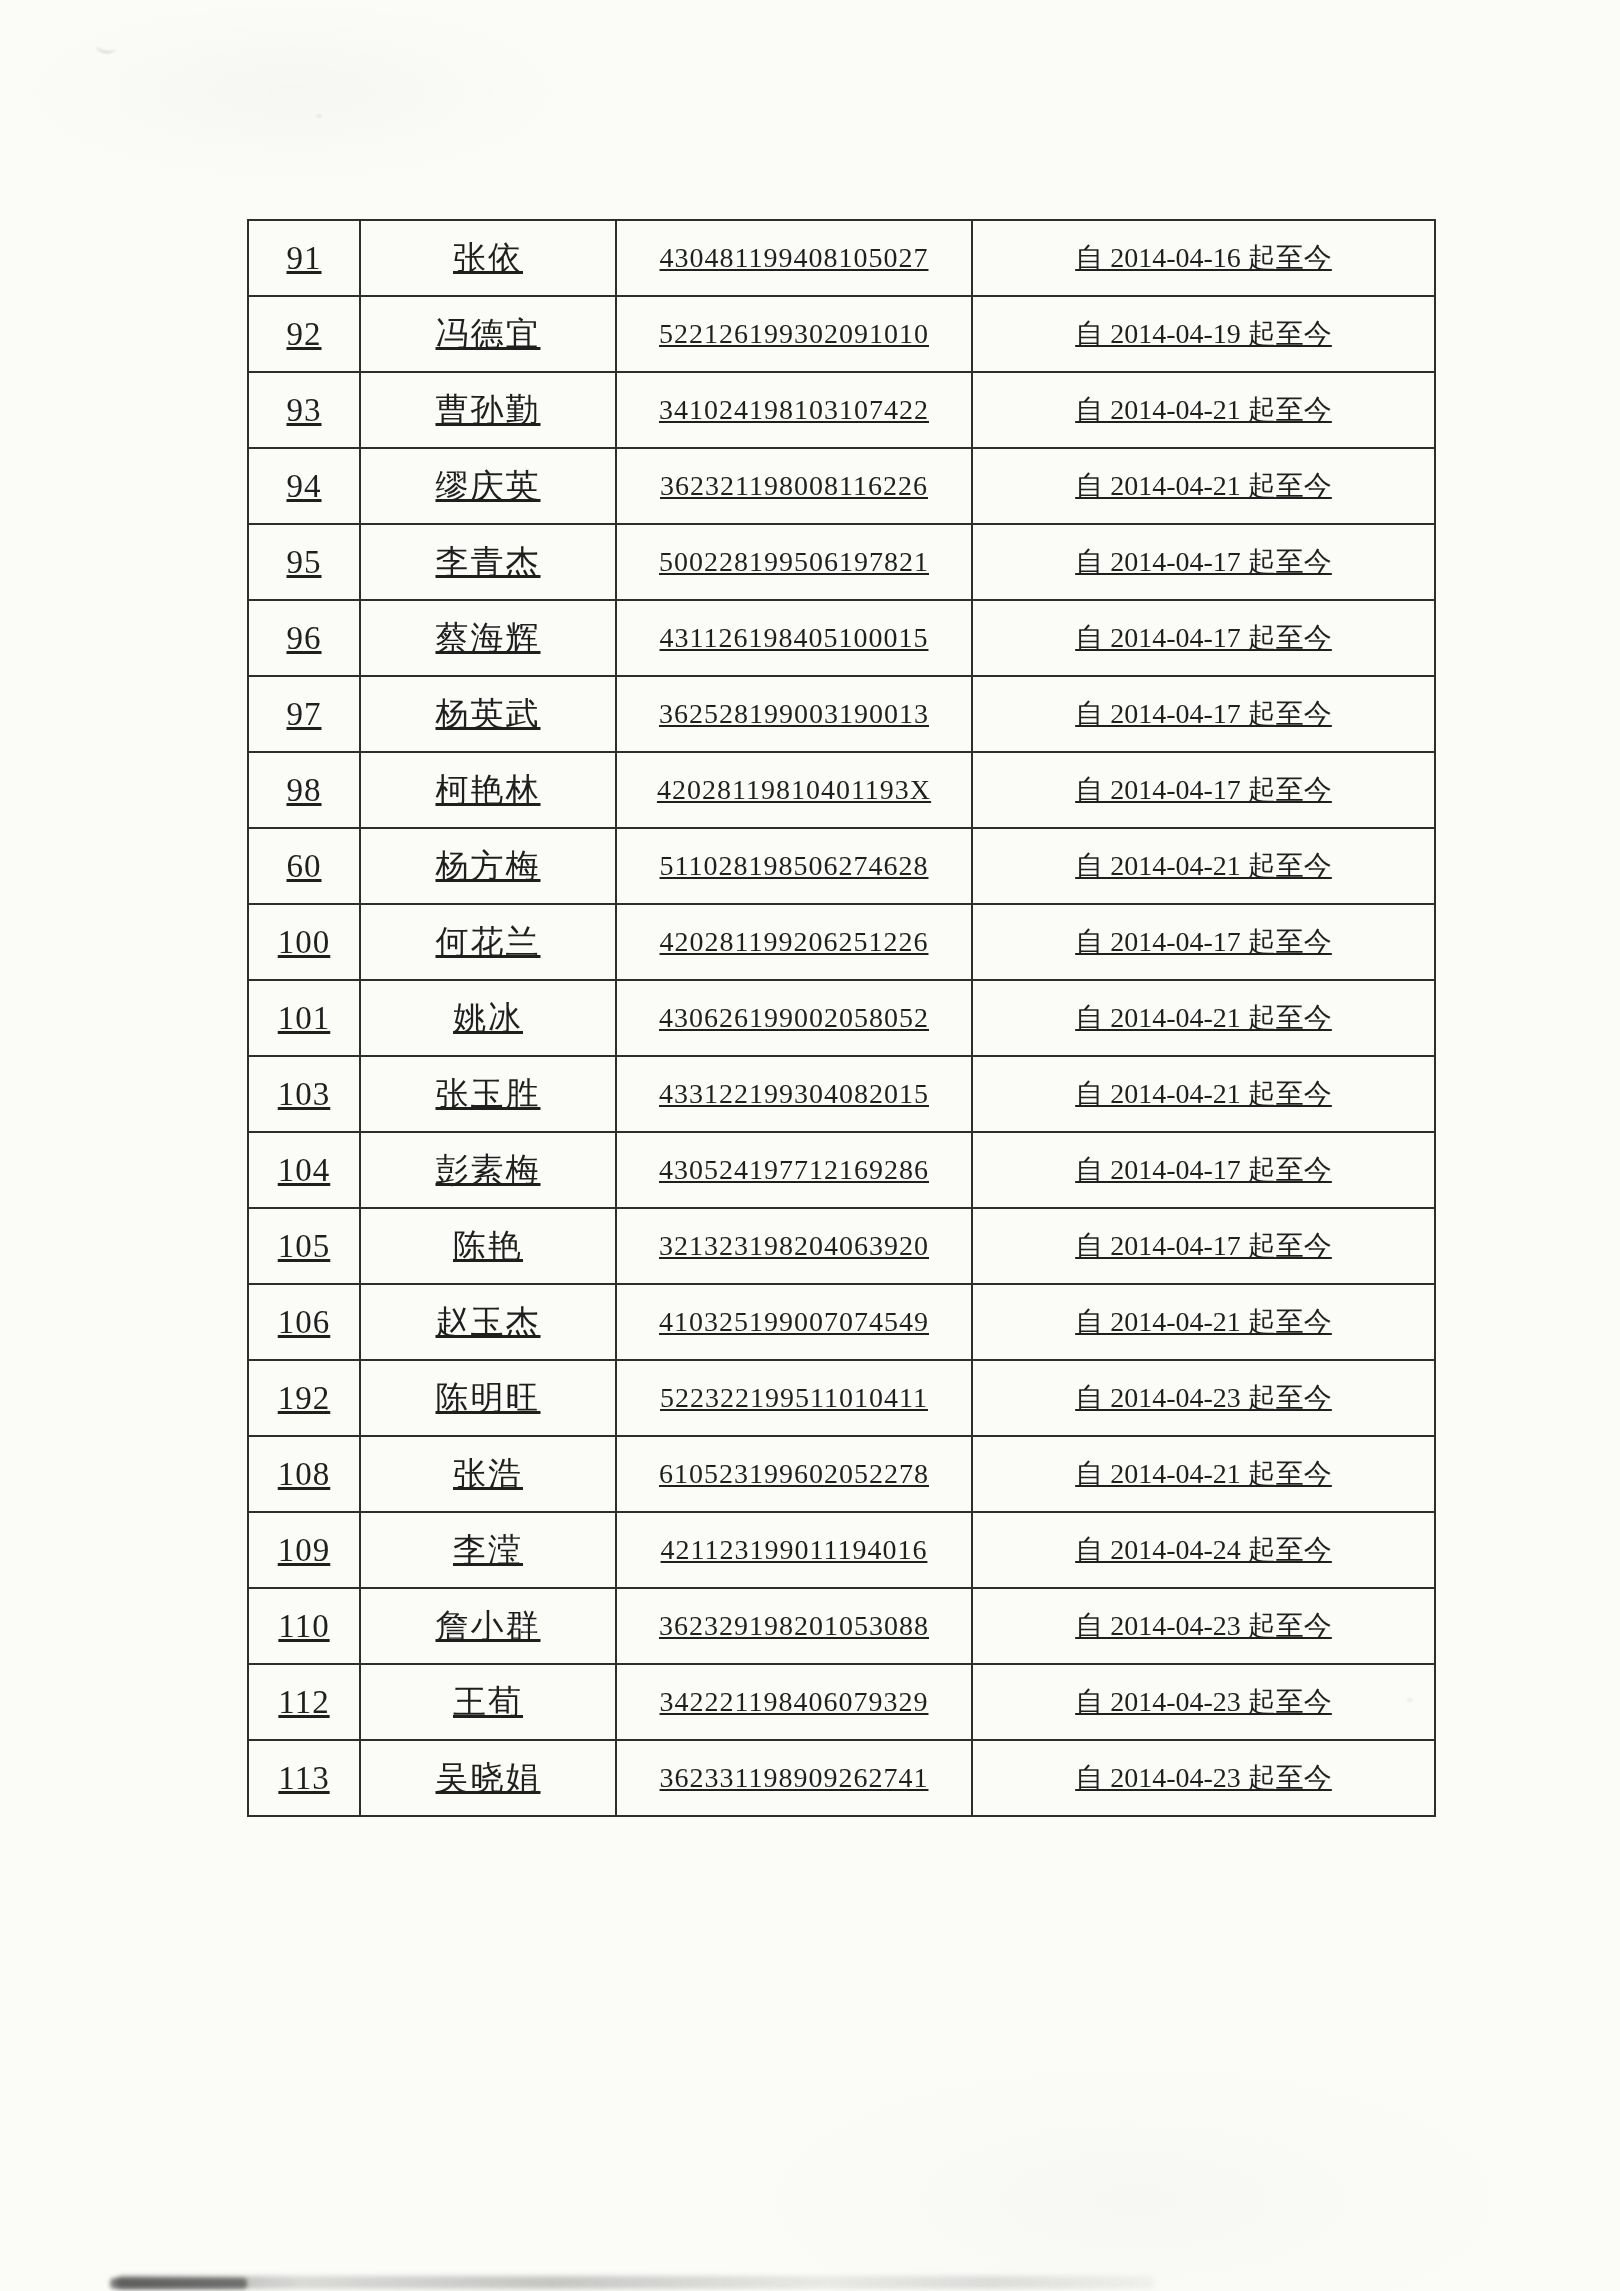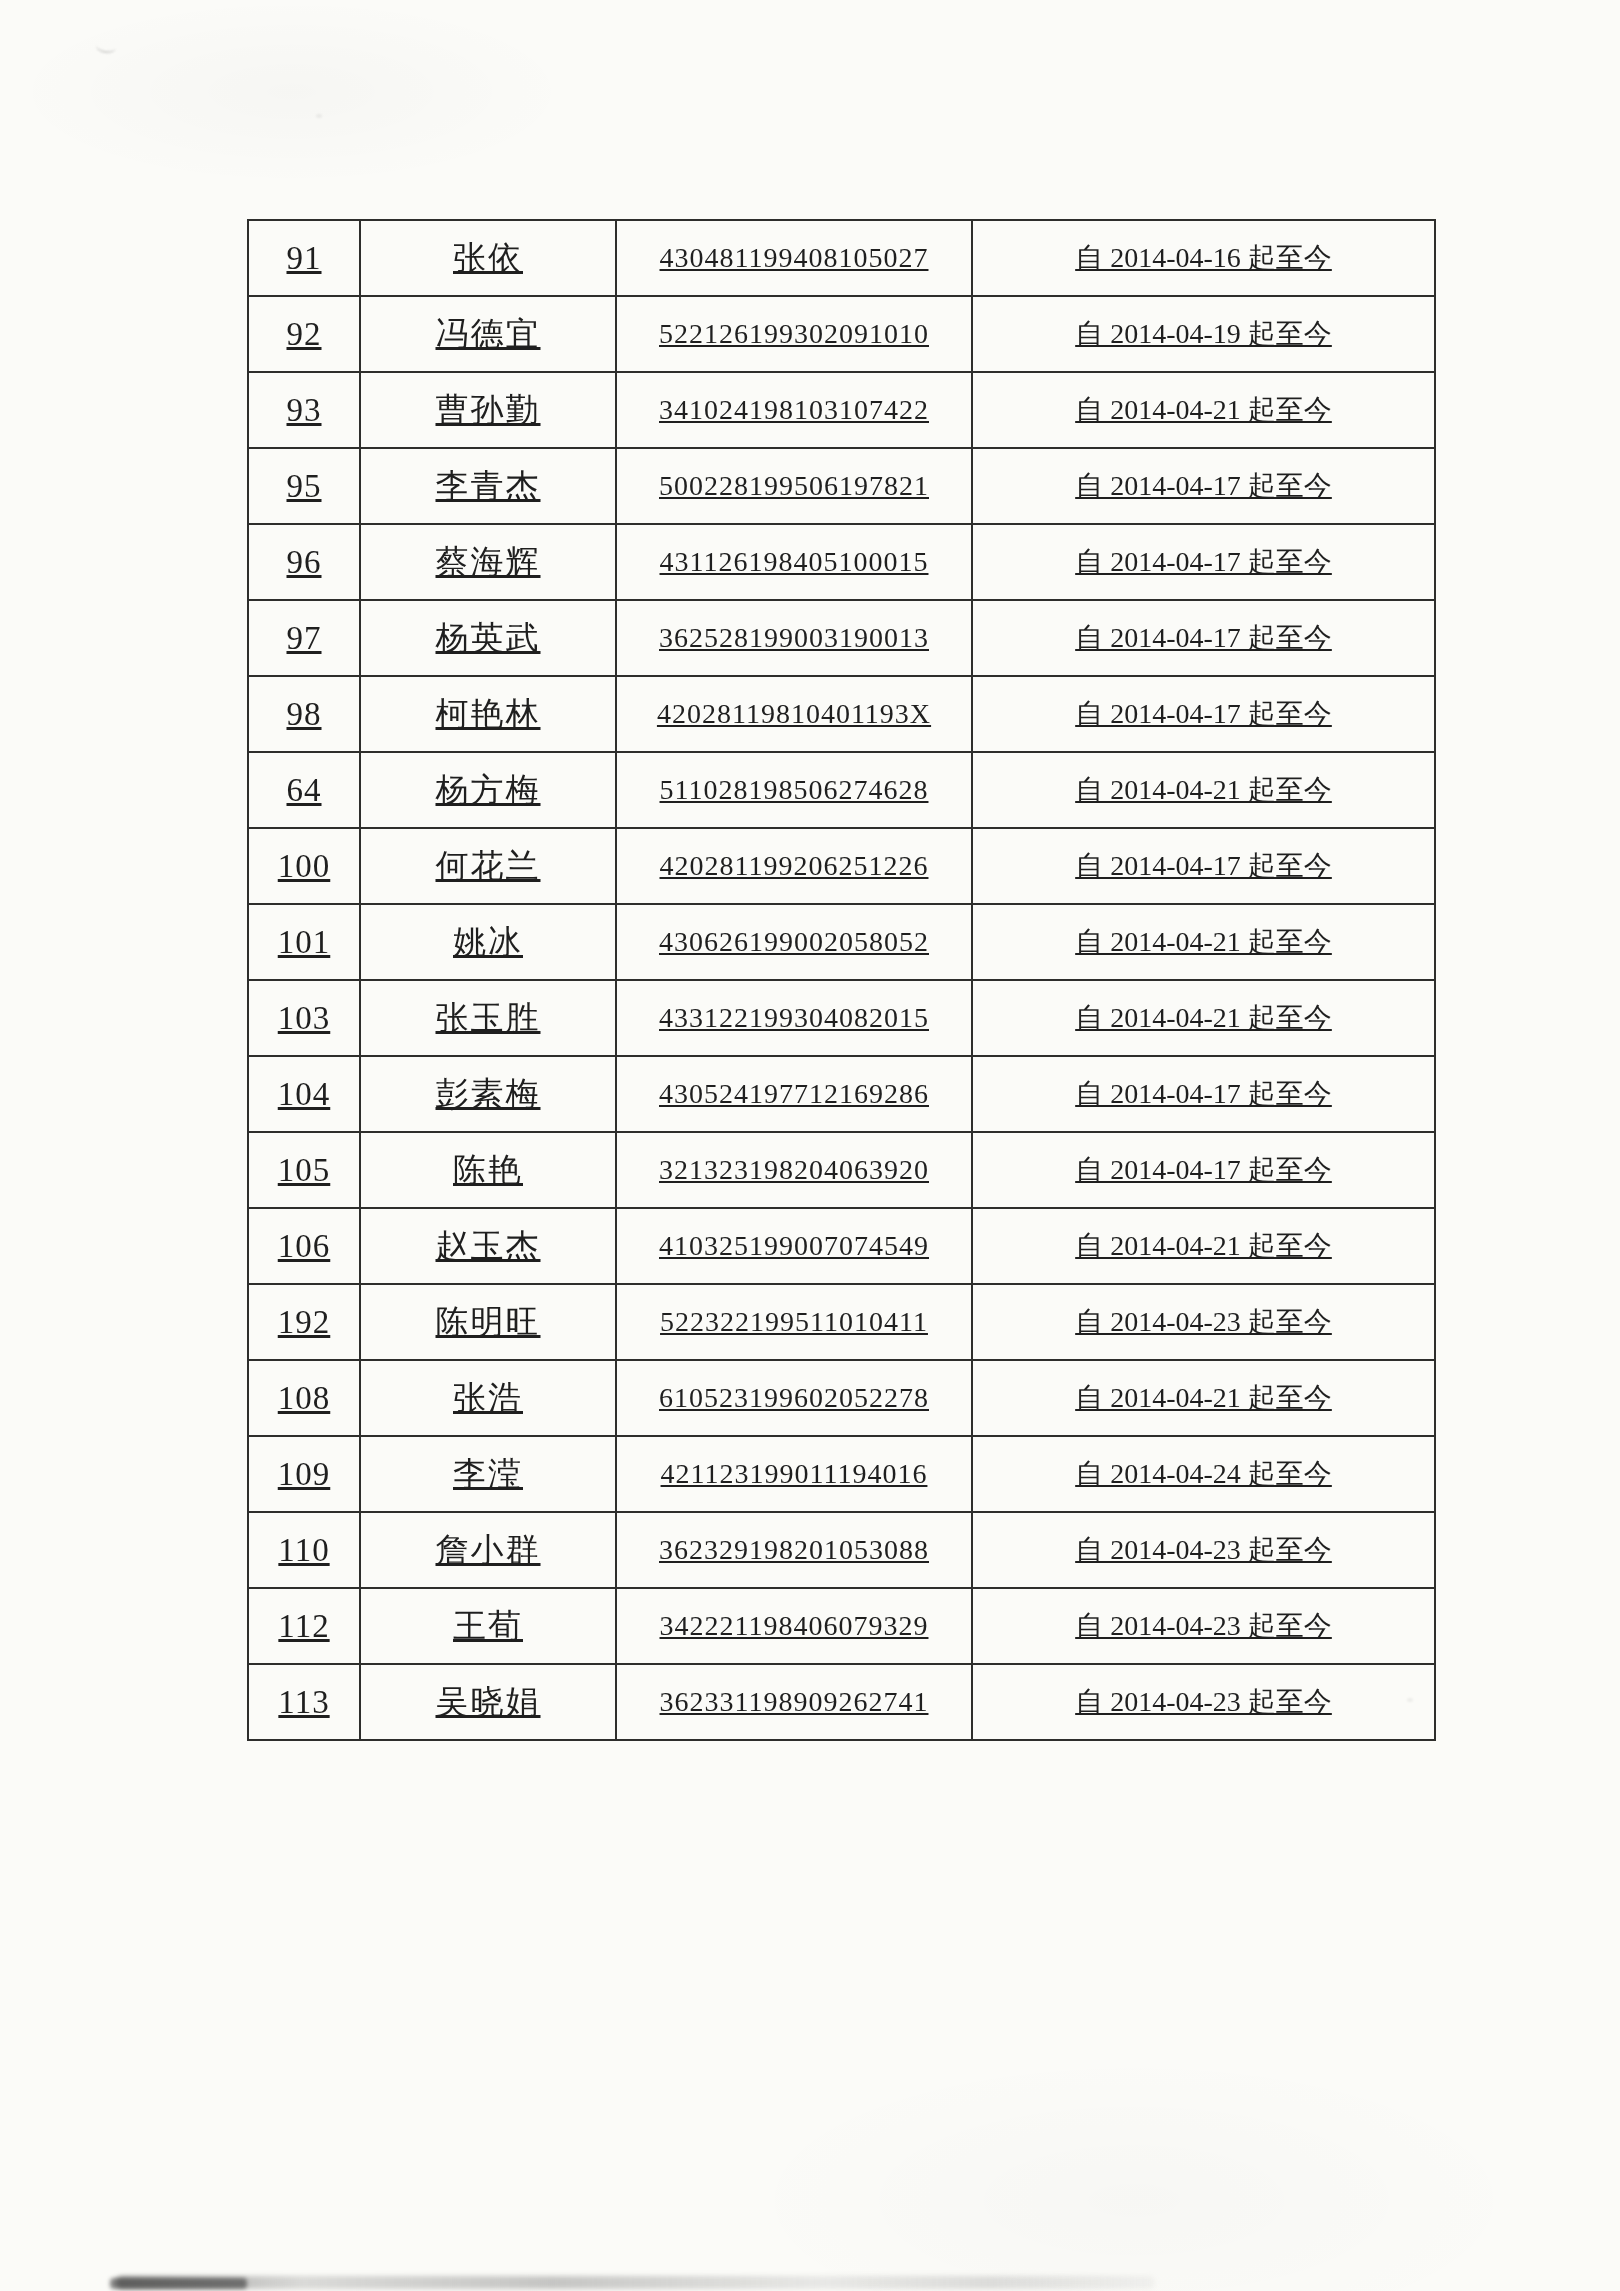--- a/index.html
+++ b/index.html
@@ -106,20 +106,26 @@
         <td class="id">522126199302091010</td>
         <td class="period">自 2014-04-19 起至今</td>
       </tr>
       <tr>
         <td class="no">93</td>
         <td class="name">曹孙勤</td>
         <td class="id">341024198103107422</td>
         <td class="period">自 2014-04-21 起至今</td>
       </tr>
       <tr>
+        <td class="no">94</td>
+        <td class="name">缪庆英</td>
+        <td class="id">362321198008116226</td>
+        <td class="period">自 2014-04-21 起至今</td>
+      </tr>
+      <tr>
         <td class="no">95</td>
         <td class="name">李青杰</td>
         <td class="id">500228199506197821</td>
         <td class="period">自 2014-04-17 起至今</td>
       </tr>
       <tr>
         <td class="no">96</td>
         <td class="name">蔡海辉</td>
         <td class="id">431126198405100015</td>
         <td class="period">自 2014-04-17 起至今</td>
@@ -130,21 +136,21 @@
         <td class="id">362528199003190013</td>
         <td class="period">自 2014-04-17 起至今</td>
       </tr>
       <tr>
         <td class="no">98</td>
         <td class="name">柯艳林</td>
         <td class="id">42028119810401193X</td>
         <td class="period">自 2014-04-17 起至今</td>
       </tr>
       <tr>
-        <td class="no">64</td>
+        <td class="no">60</td>
         <td class="name">杨方梅</td>
         <td class="id">511028198506274628</td>
         <td class="period">自 2014-04-21 起至今</td>
       </tr>
       <tr>
         <td class="no">100</td>
         <td class="name">何花兰</td>
         <td class="id">420281199206251226</td>
         <td class="period">自 2014-04-17 起至今</td>
       </tr>

